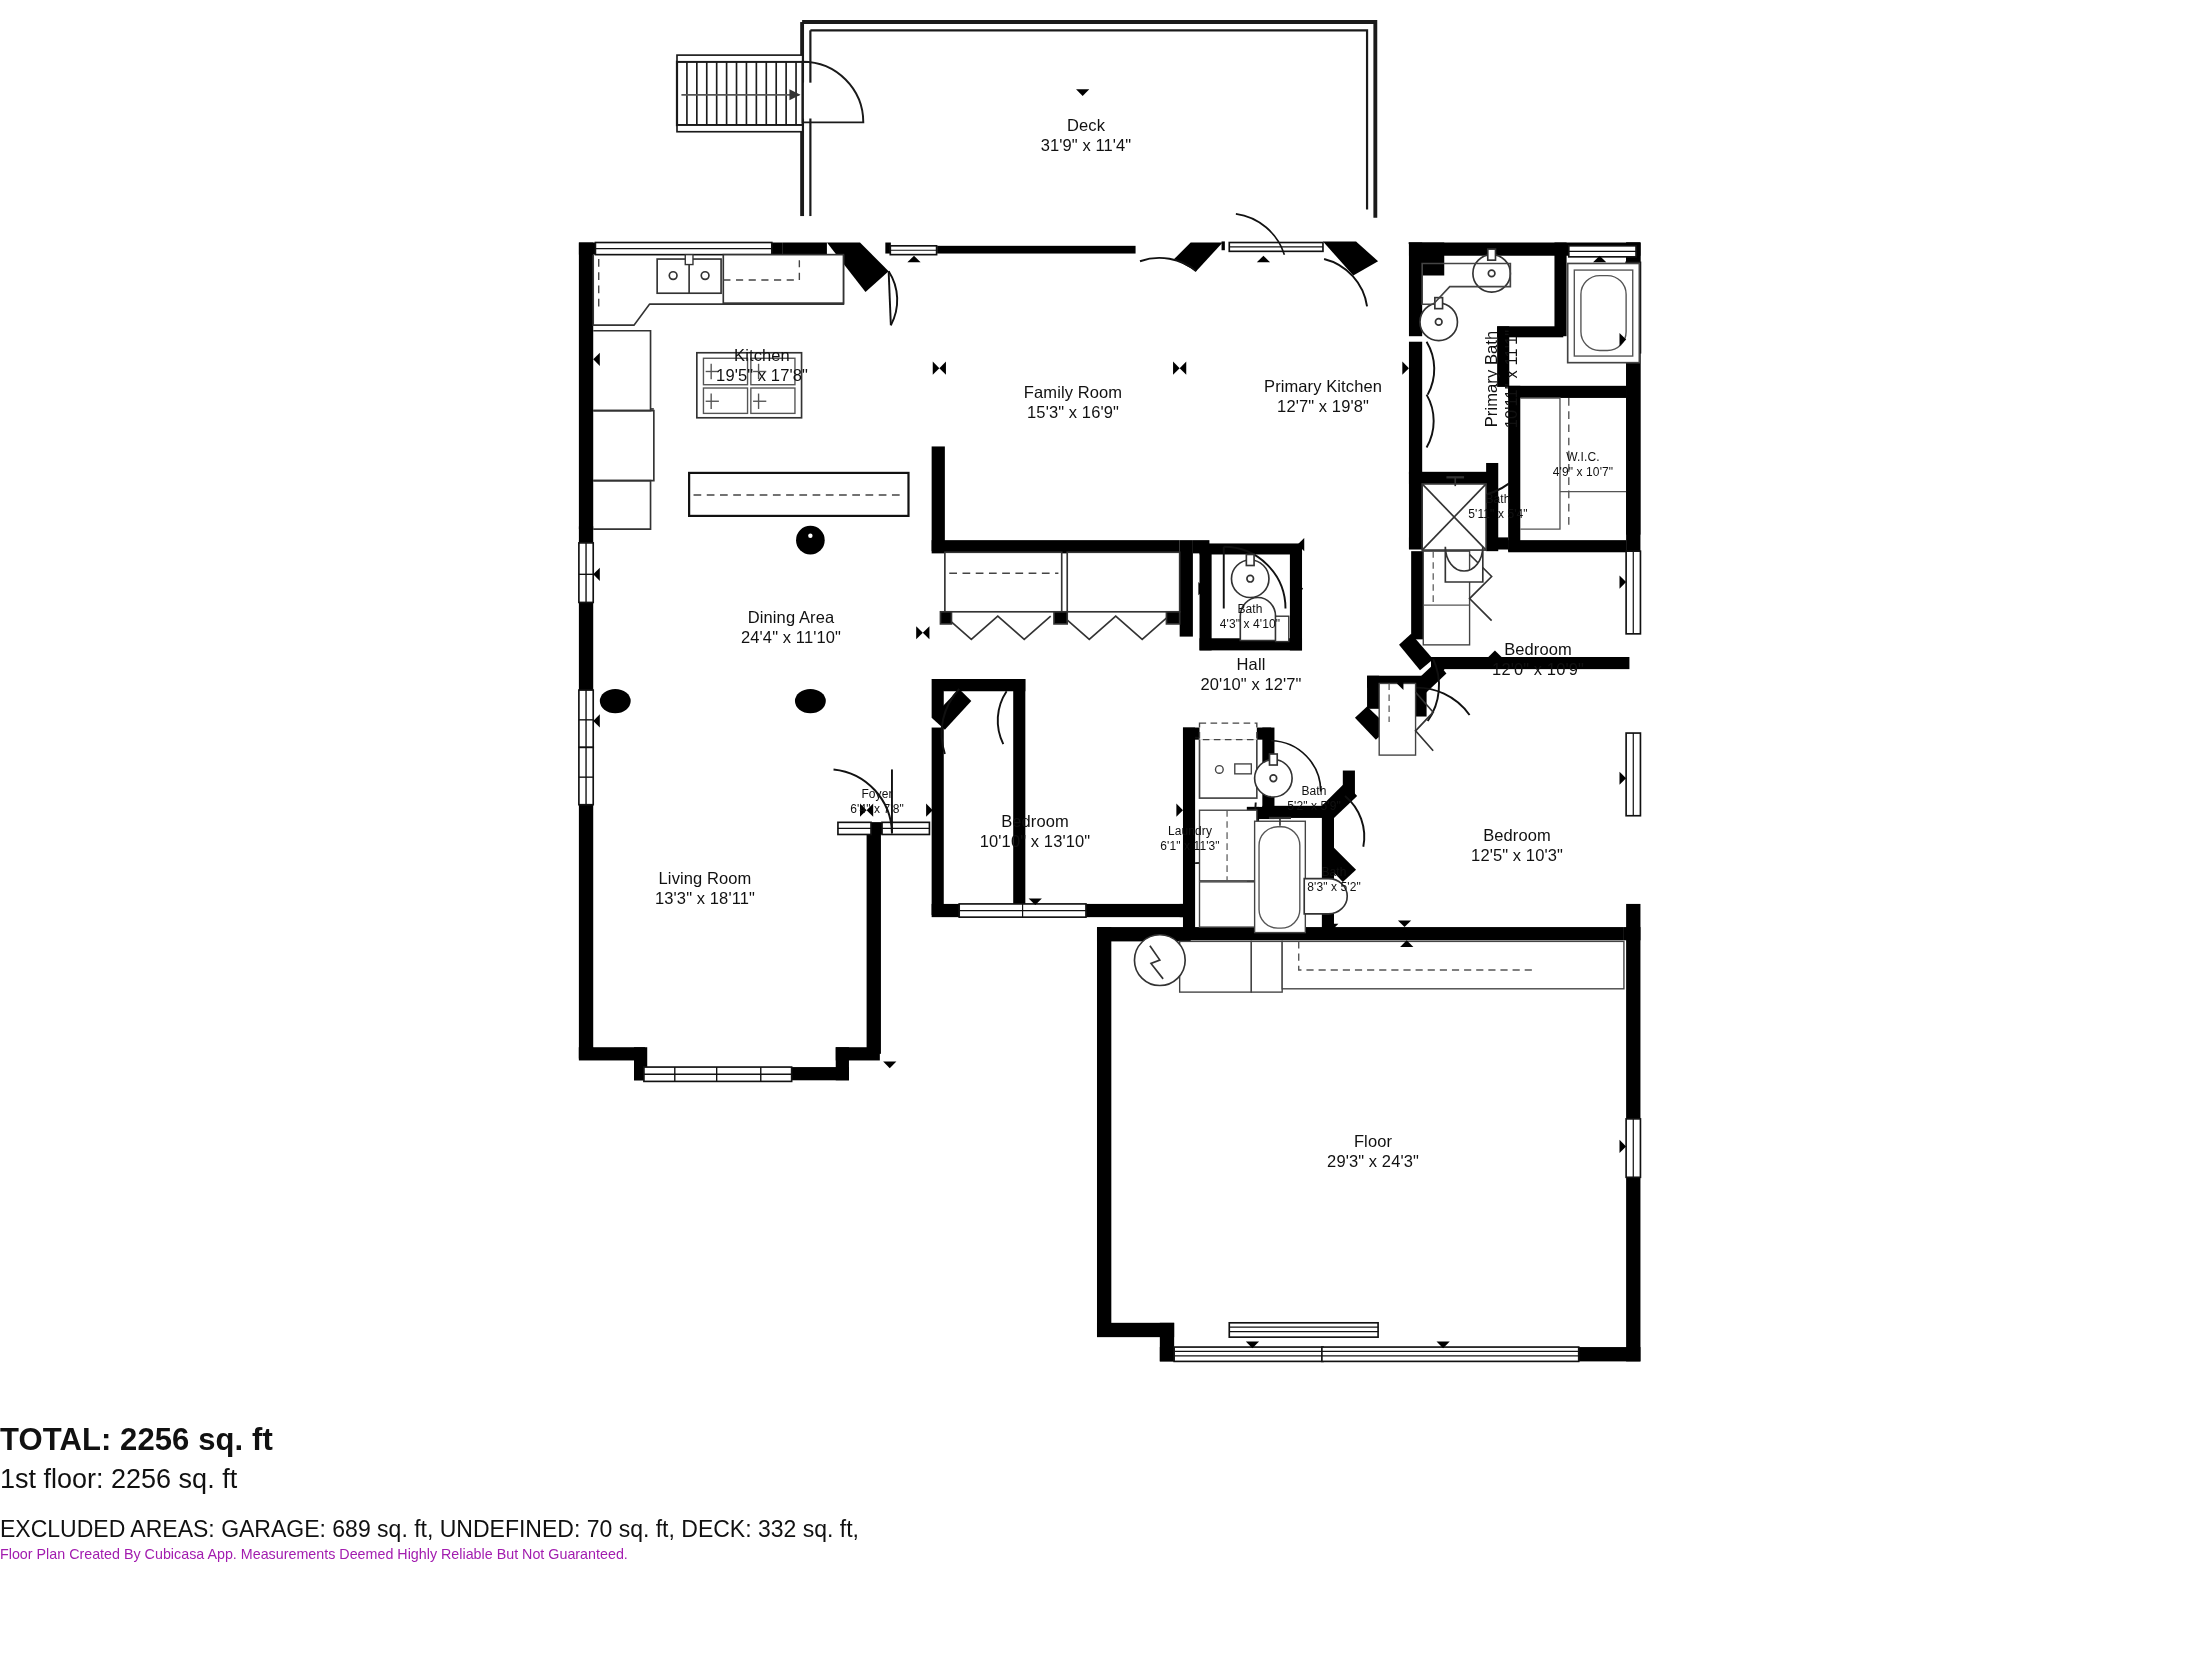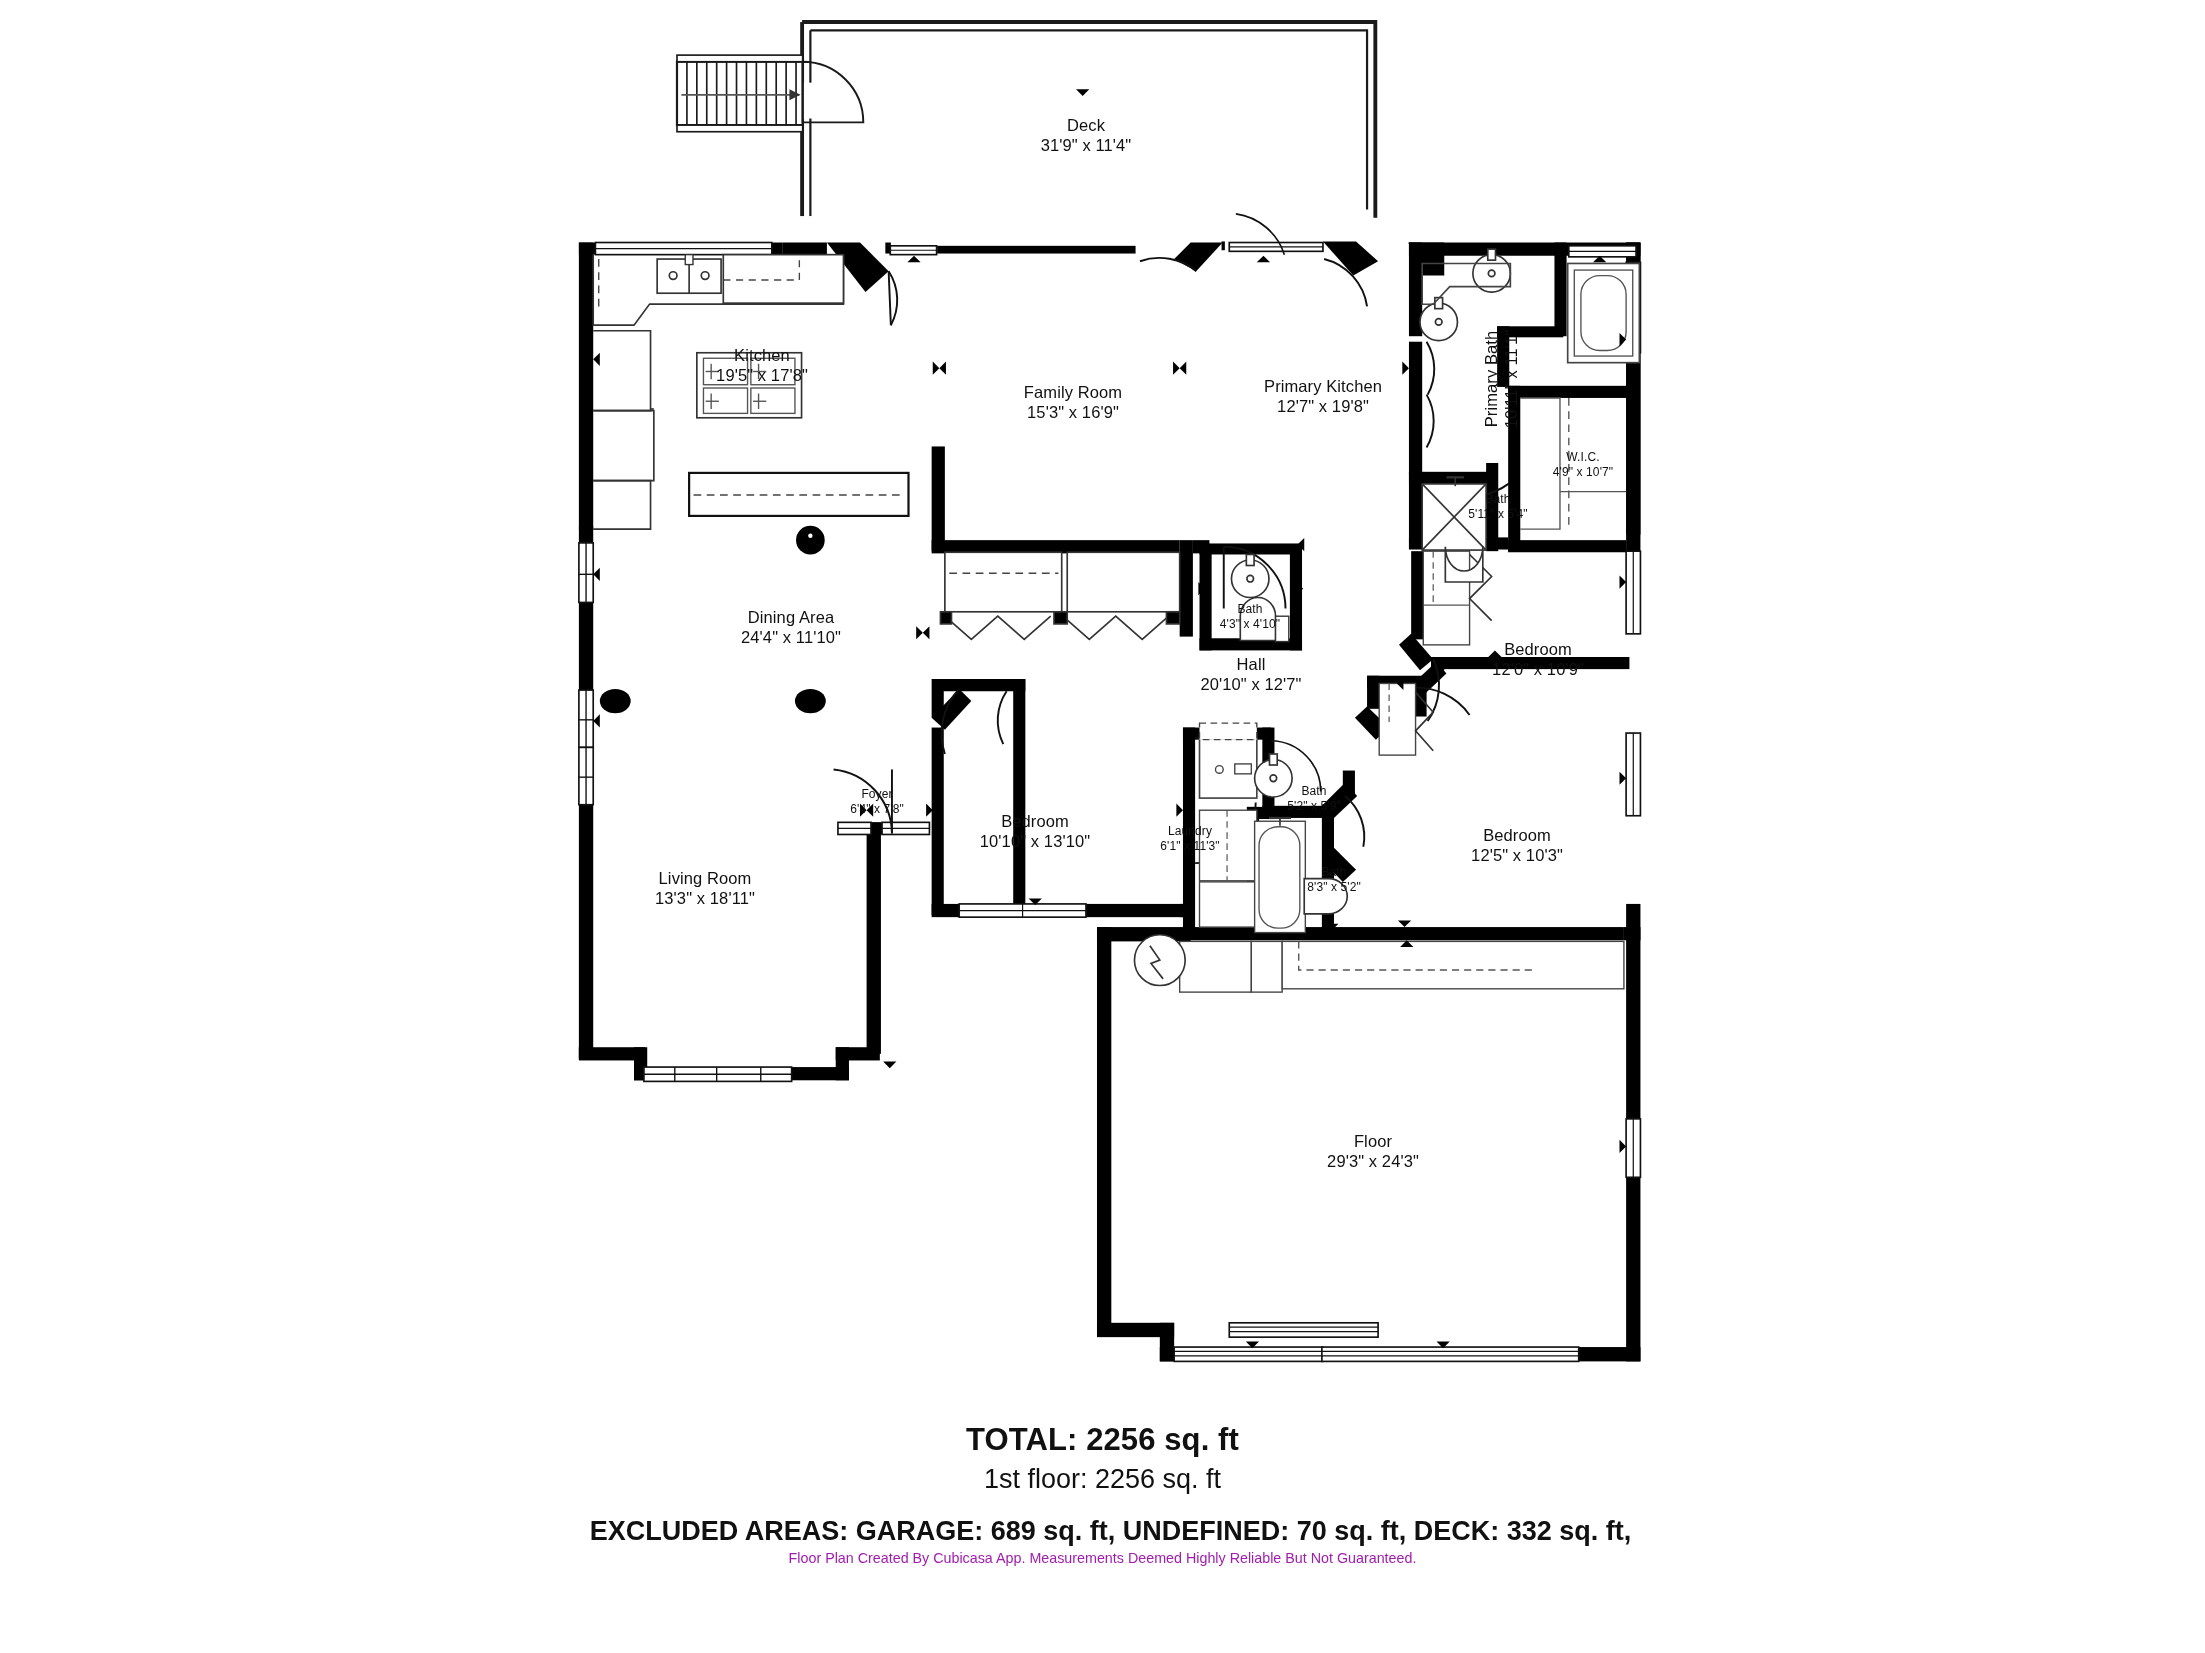--- a/index.html
+++ b/index.html
@@ -12,24 +12,24 @@
 
   
   .rlabel{position:absolute;text-align:center;line-height:1.22;white-space:nowrap;
           transform:translate(-50%,-50%);pointer-events:none;}
   .rlabel .rn{display:block;font-size:16.5px;font-weight:400;letter-spacing:0.1px;color:#111;}
   .rlabel .rd{display:block;font-size:16.5px;font-weight:400;letter-spacing:0.1px;color:#111;}
   .rlabel.sm .rn,.rlabel.sm .rd{font-size:12px;}
   .rlabel.vert{transform:translate(-50%,-50%) rotate(-90deg);}
 
   
-  #footer{position:absolute;left:0;top:1422px;width:2205px;text-align:center;}
+  #footer{position:absolute;left:0;top:1422px;width:2205px;text-align:left;}
   #footer .l1{font-size:31px;font-weight:700;letter-spacing:0.1px;margin-bottom:5.5px;}
   #footer .l2{font-size:27px;font-weight:400;margin-bottom:21px;}
-  #footer .l3{font-size:27px;font-weight:700;margin-bottom:3.3px;padding-left:16px;}
+  #footer .l3{font-size:23px;font-weight:400;margin-bottom:3.3px;}
   #footer .l4{font-size:27px;font-weight:400;margin-bottom:19px;}
   #footer .cred{font-size:14.3px;font-weight:400;color:#a21caf;}
 </style>
 </head>
 <body>
 
 <div id="page">
 
   <div id="plan">
     <svg viewBox="0 0 4000 2560" xmlns="http://www.w3.org/2000/svg">

